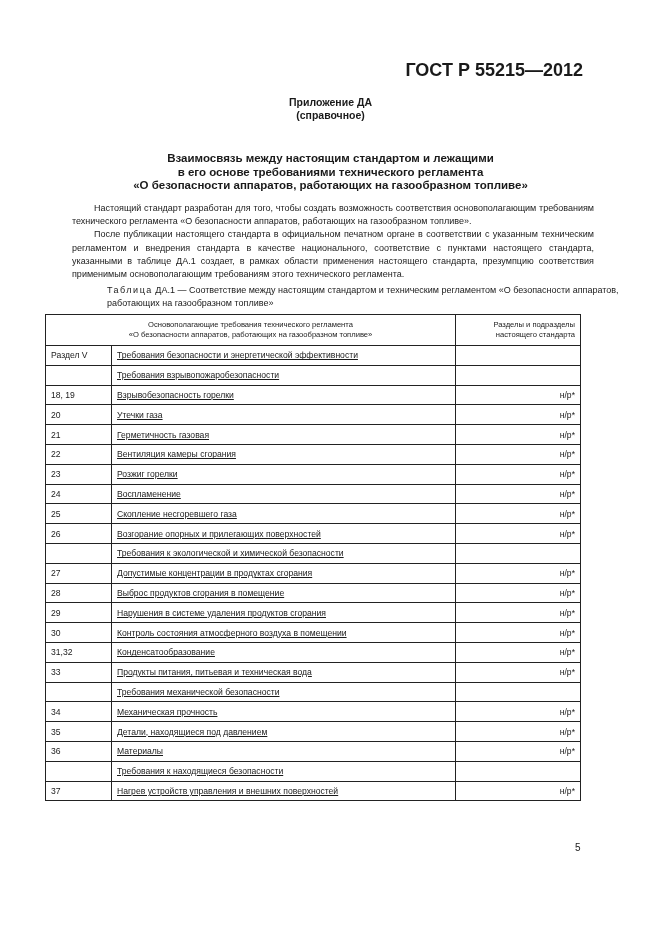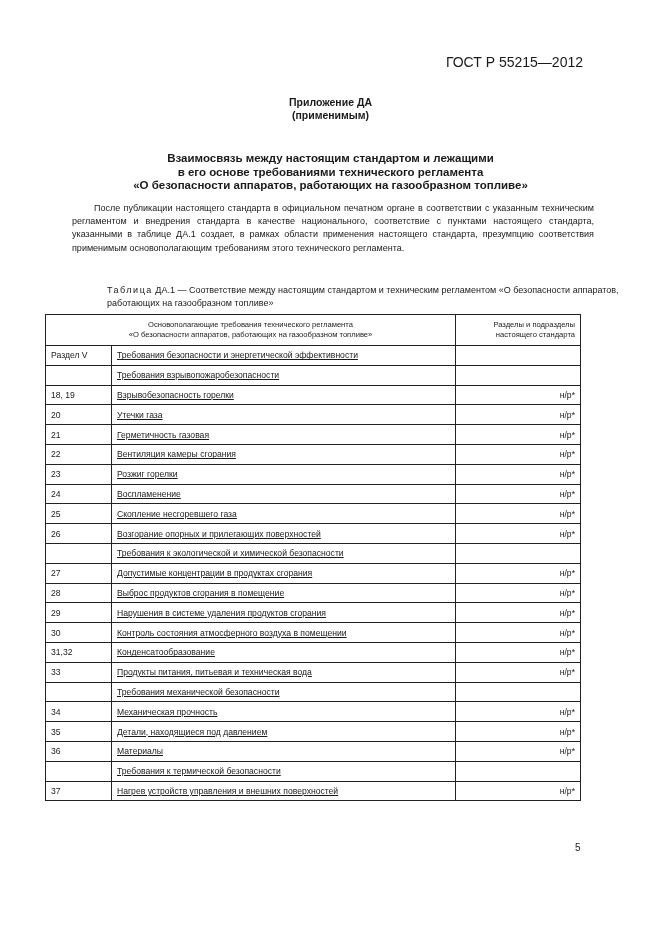--- a/index.html
+++ b/index.html
@@ -1,18 +1,18 @@
 <!DOCTYPE html>
 <html><head>
 <meta charset="utf-8">
 <style>
   * { margin: 0; padding: 0; box-sizing: border-box; }
   html, body { width: 661px; height: 935px; background: #ffffff; }
   body { font-family: "Liberation Sans", sans-serif; color: #1a1a1a; position: relative; overflow: hidden; }
-  .std-code { position: absolute; top: 54px; right: 78px; font-weight: normal; font-size: 14px; }
+  .std-code { position: absolute; top: 60px; right: 78px; font-weight: bold; font-size: 18px; }
   .annex { position: absolute; top: 96px; left: 0; width: 661px; text-align: center; font-weight: bold; font-size: 10.5px; line-height: 13px; }
   .doc-title { position: absolute; top: 152px; left: 0; width: 661px; text-align: center; font-weight: bold; font-size: 11.5px; line-height: 13.5px; }
   .body-text { position: absolute; top: 202px; left: 72px; width: 522px; font-size: 9px; line-height: 13.2px; text-align: justify; }
   .body-text p { text-indent: 22px; }
   .caption { position: absolute; top: 284px; left: 72px; width: 522px; font-size: 9px; line-height: 12.5px; margin-left: 35px; }
   .caption .lbl { letter-spacing: 1.5px; }
   table { position: absolute; top: 314px; left: 45px; width: 536px; border-collapse: collapse; font-size: 8.6px; padding-left: 21px; }
   td, th { border: 1px solid #222; height: 19.8px; padding: 0 5px; vertical-align: middle; font-weight: normal; }
   th { font-size: 7.6px; line-height: 10.5px; height: 31px; text-align: center; }
   .c-num { width: 66px; text-align: left; }
@@ -20,30 +20,31 @@
   .c-sec { width: 125px; text-align: right; }
   .page-num { position: absolute; top: 842px; left: 575px; font-size: 10px; }
 </style>
 </head>
 <body>
 
 <div class="std-code">ГОСТ Р 55215—2012</div>
 
 <div class="annex">
   <div>Приложение ДА</div>
-  <div>(применимым)</div>
+  <div>(справочное)</div>
 </div>
 
 <div class="doc-title">
   <div>Взаимосвязь между настоящим стандартом и лежащими</div>
   <div>в его основе требованиями технического регламента</div>
   <div>«О безопасности аппаратов, работающих на газообразном топливе»</div>
 </div>
 
 <div class="body-text">
+  <p>Настоящий стандарт разработан для того, чтобы создать возможность соответствия основополагающим требованиям технического регламента «О безопасности аппаратов, работающих на газообразном топливе».</p>
   <p>После публикации настоящего стандарта в официальном печатном органе в соответствии с указанным техническим регламентом и внедрения стандарта в качестве национального, соответствие с пунктами настоящего стандарта, указанными в таблице ДА.1 создает, в рамках области применения настоящего стандарта, презумпцию соответствия применимым основополагающим требованиям этого технического регламента.</p>
 </div>
 
 <div class="caption"><span class="lbl">Таблица</span><span> ДА.1 — Соответствие между настоящим стандартом и техническим регламентом «О безопасности аппаратов, работающих на газообразном топливе»</span></div>
 
 <table>
   <thead>
     <tr>
       <th colspan="2">
         <div>Основополагающие требования технического регламента</div>
@@ -156,21 +157,21 @@
         <td class="c-req">Детали, находящиеся под давлением</td>
         <td class="c-sec">н/р*</td>
       </tr>
       <tr>
         <td class="c-num">36</td>
         <td class="c-req">Материалы</td>
         <td class="c-sec">н/р*</td>
       </tr>
       <tr>
         <td class="c-num"></td>
-        <td class="c-req">Требования к термической безопасности</td>
+        <td class="c-req">Требования к находящиеся безопасности</td>
         <td class="c-sec"></td>
       </tr>
       <tr>
         <td class="c-num">37</td>
         <td class="c-req">Нагрев устройств управления и внешних поверхностей</td>
         <td class="c-sec">н/р*</td>
       </tr>
     </tbody>
 </table>
 

